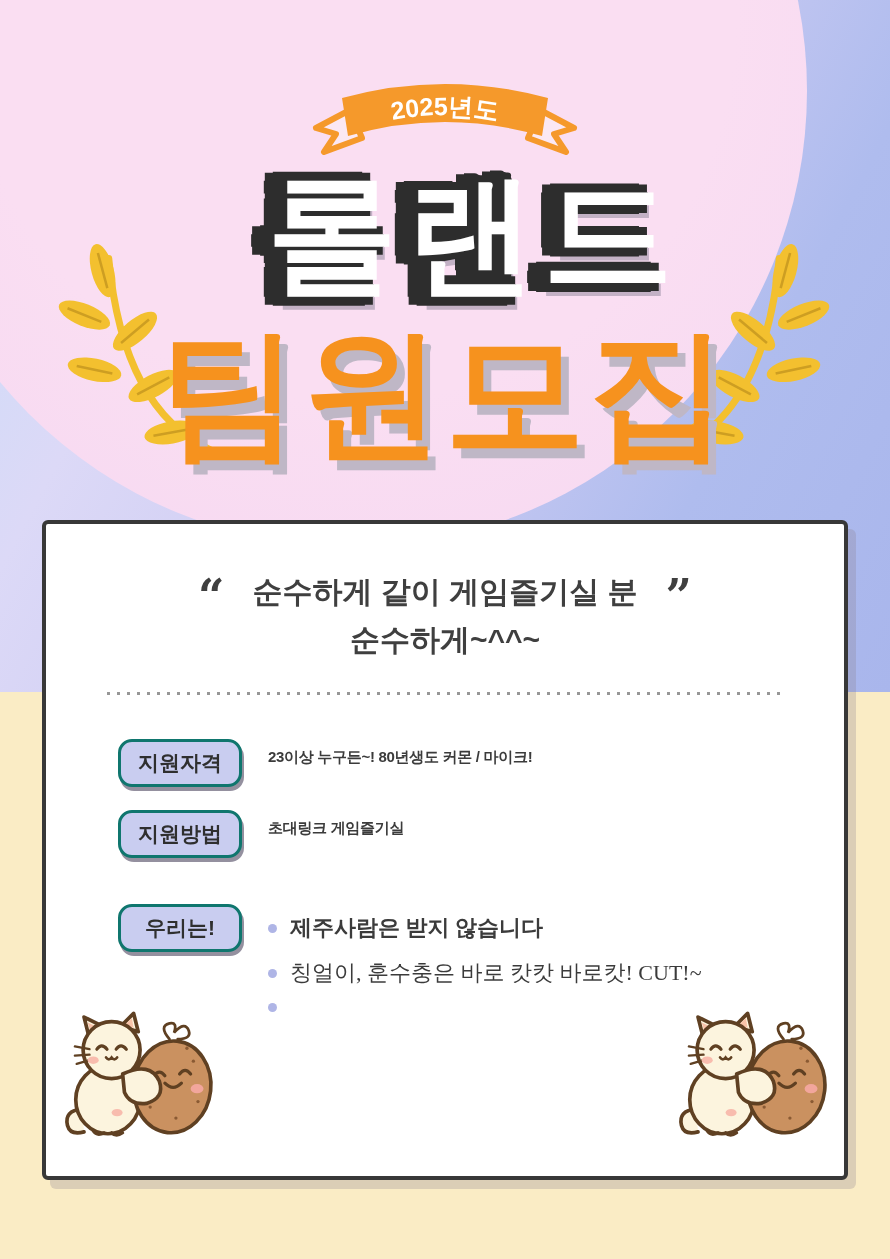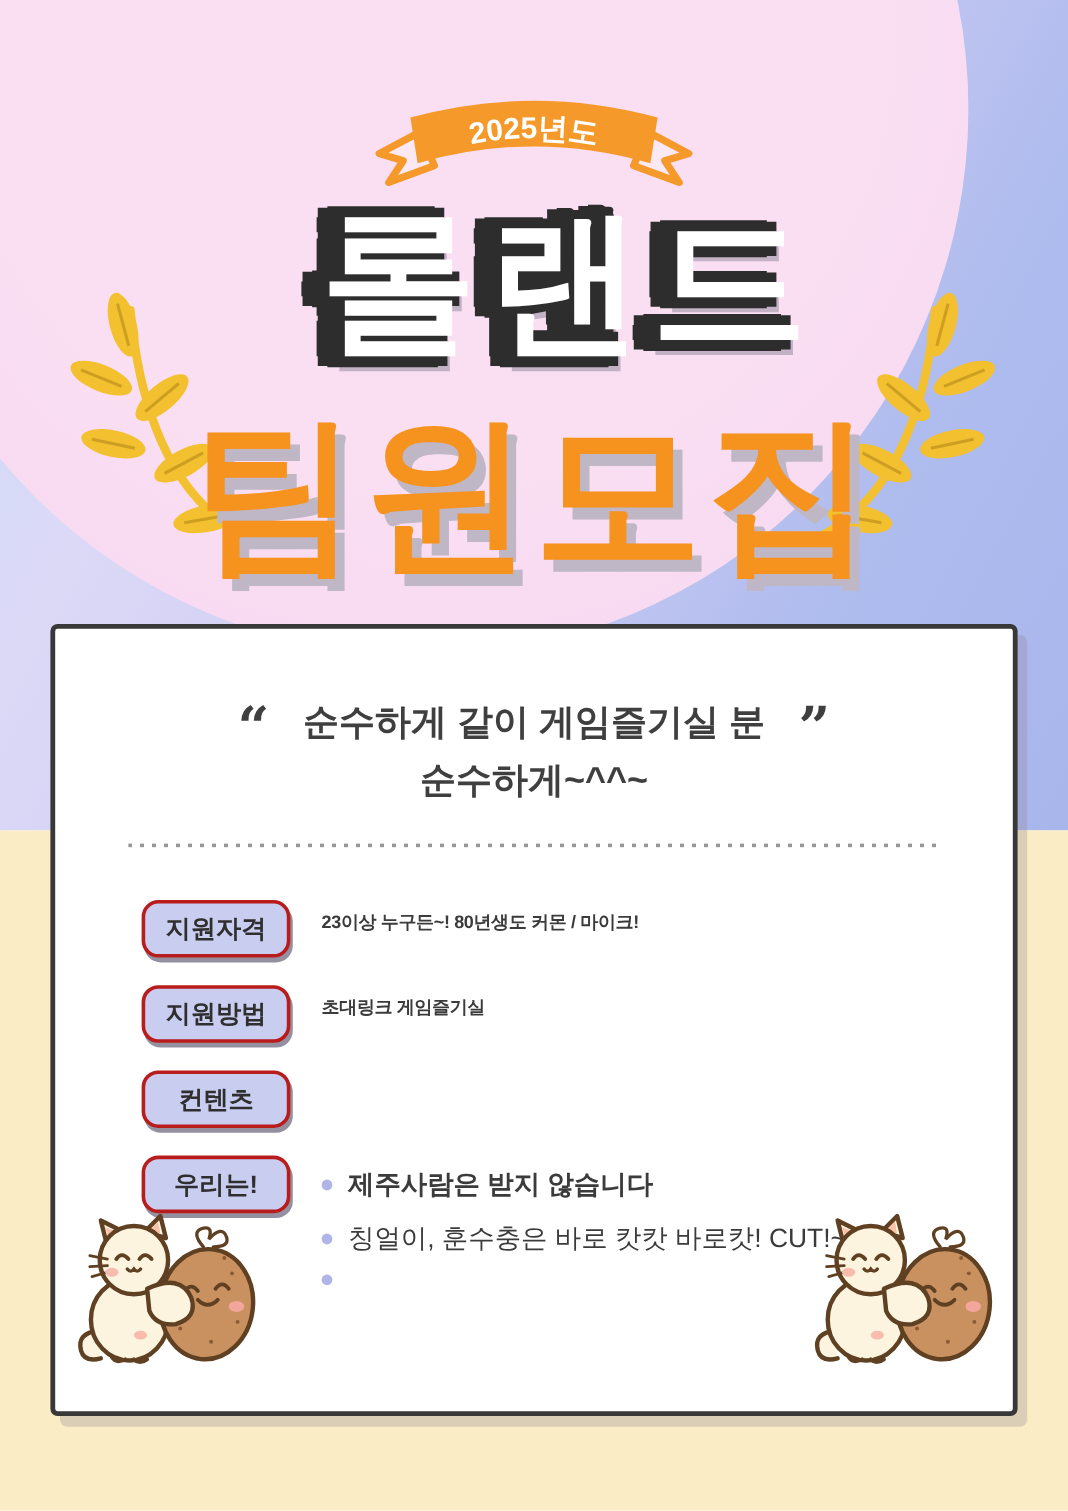--- a/index.html
+++ b/index.html
@@ -16,51 +16,51 @@
   
   .ribbon{position:absolute;top:68px;left:50%;transform:translateX(-50%);}
 
   
   .title-main{position:absolute;top:148px;left:0;width:100%;text-align:center;
     font-size:130px;font-weight:900;color:#fff;letter-spacing:8px;z-index:0;padding-left:29px;}
   .title-main::before{content:attr(data-text);position:absolute;left:0;top:0;width:100%;
     z-index:-1;color:#2D2D2D;-webkit-text-stroke:16px #2D2D2D;
     text-shadow:-7px -7px 0 #2D2D2D,7px -7px 0 #2D2D2D,-7px 7px 0 #2D2D2D,7px 7px 0 #2D2D2D,
       0 -9px 0 #2D2D2D,0 9px 0 #2D2D2D,-9px 0 0 #2D2D2D,9px 0 0 #2D2D2D,10px 13px 0 rgba(150,140,160,.55);}
-  .title-sub{position:absolute;top:318px;left:0;width:100%;text-align:center;
+  .title-sub{position:absolute;top:300px;left:0;width:100%;text-align:center;
     font-size:140px;font-weight:900;color:#F6921E;letter-spacing:3px;
     text-shadow:8px 10px 0 #BFB7C6;}
 
   
   .laurel{position:absolute;top:240px;width:172px;height:218px;}
   .laurel-left{left:50px;}
   .laurel-right{left:666px;transform:scaleX(-1);}
 
   
   .card{position:absolute;left:42px;top:520px;width:806px;height:660px;box-sizing:border-box;
     background:#ffffff;border:4px solid #383838;border-radius:6px;
     box-shadow:8px 9px 0 rgba(140,130,145,.28);}
 
-  .quote{margin-top:55px;text-align:center;font-size:30px;font-weight:700;color:#3F3F3F;line-height:1.6;}
+  .quote{margin-top:44px;text-align:center;font-size:30px;font-weight:700;color:#3F3F3F;line-height:1.6;}
   .qmark{font-family:"DejaVu Serif",serif;font-size:46px;font-weight:bold;color:#3F3F3F;
     position:relative;top:10px;line-height:0;}
   .qopen{margin-right:28px;}
   .qclose{margin-left:28px;}
 
   .divider{margin:28px auto 0;width:676px;height:3px;
     background:repeating-linear-gradient(to right,#979797 0 3px,transparent 3px 10px);}
 
   .rows{margin:44px 0 0 72px;display:flex;flex-direction:column;gap:23px;}
   .row{display:flex;align-items:flex-start;gap:26px;}
-  .badge{flex:0 0 auto;width:118px;padding:7px 0;background:#C9CDF0;border:3px solid #b91c1c;
+  .badge{flex:0 0 auto;width:118px;padding:7px 0;background:#C9CDF0;border:3px solid #0f766e;
     border-radius:14px;box-shadow:2px 4px 0 #94909F;text-align:center;
     font-size:21px;font-weight:700;color:#2F2F2F;}
   .row-text{margin-top:9px;font-size:15px;font-weight:600;color:#3B3B3B;letter-spacing:-0.3px;}
   .bullets{display:flex;flex-direction:column;gap:15px;margin-top:9px;}
-  .bullet{display:flex;align-items:center;gap:13px;font-size:22px;font-weight:500;color:#3B3B3B;}
+  .bullet{display:flex;align-items:center;gap:13px;font-size:22px;font-weight:500;color:#3B3B3B;font-family:Liberation Serif, serif;}
   .bullet .dot{width:9px;height:9px;border-radius:50%;background:#AFB5E6;flex:0 0 auto;}
   .bullet-strong{font-weight:800;}
 
   .illus{position:absolute;bottom:34px;width:166px;height:136px;}
   .illus-left{left:12px;}
   .illus-right{right:6px;}
 </style>
 </head>
 <body>
 
@@ -172,21 +172,20 @@
         <div class="badge">지원자격</div>
         <div class="row-text">23이상 누구든~! 80년생도 커몬 / 마이크!</div>
       </div>
 
       <div class="row">
         <div class="badge">지원방법</div>
         <div class="row-text">초대링크 게임즐기실</div>
       </div>
 
       <div class="row">
-        <div class="badge">컨텐츠</div>
       </div>
 
       <div class="row">
         <div class="badge">우리는!</div>
         <div class="bullets">
           <div class="bullet">
             <span class="dot"></span>
             <span class="bullet-strong">제주사람은 받지 않습니다</span>
           </div>
           <div class="bullet">

